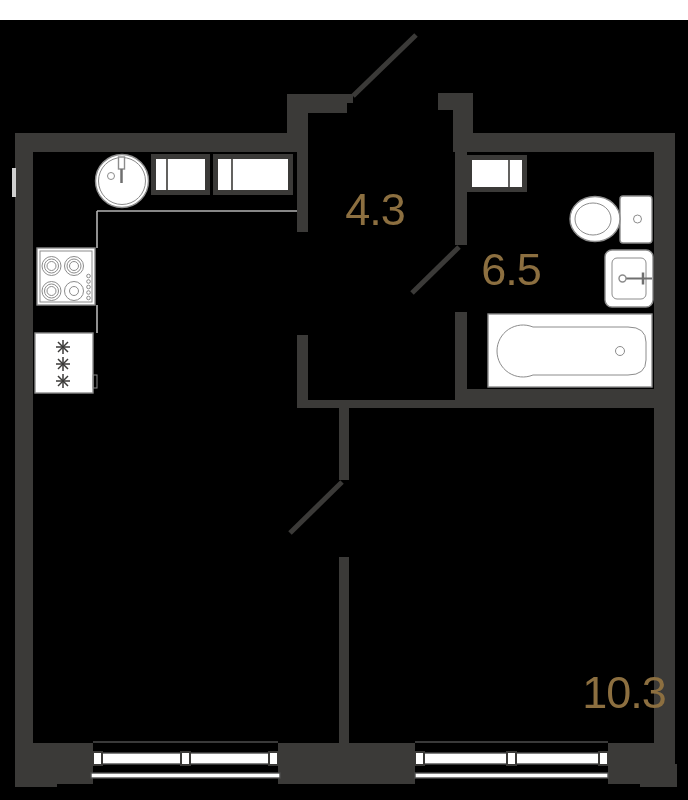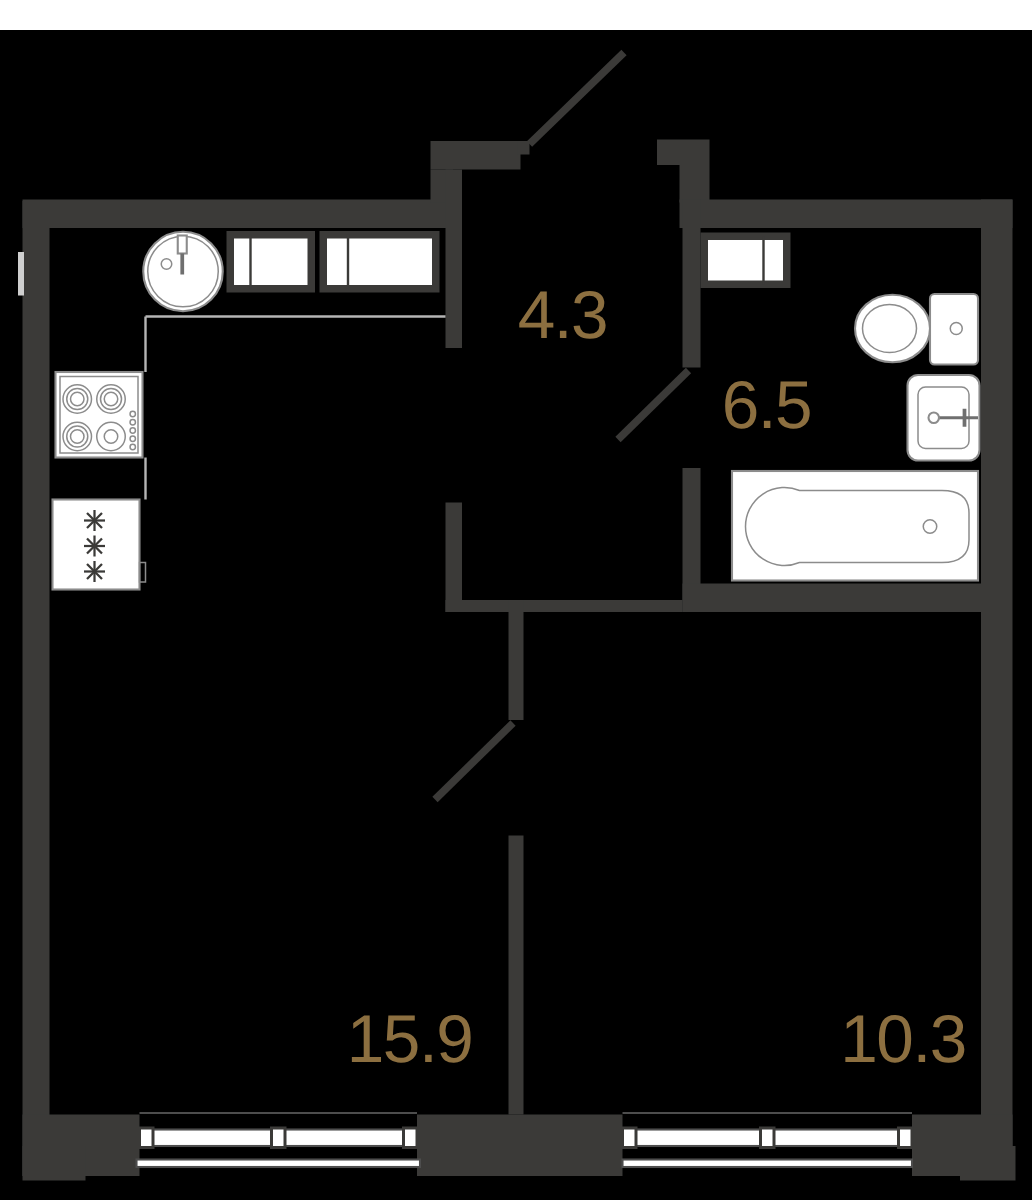--- a/index.html
+++ b/index.html
@@ -178,16 +178,15 @@
       <rect class="mull" x="507" y="732" width="9" height="13"></rect>
       <rect class="mull" x="599" y="732" width="9" height="13"></rect>
       <rect class="win-f" x="415" y="753" width="193" height="5"></rect>
     </g>
   </svg>
 
   <div class="room-label" style="left:375px; top:190px;">4.3</div>
 
   <div class="room-label" style="left:511px; top:250px;">6.5</div>
 
-  <div class="room-label" style="left:273px; top:673px;">15.9</div>
 
-  <div class="room-label" style="left:602px; top:673px;">10.3</div>
+  <div class="room-label" style="left:624px; top:673px;">10.3</div>
 </div>
 
 </body></html>

